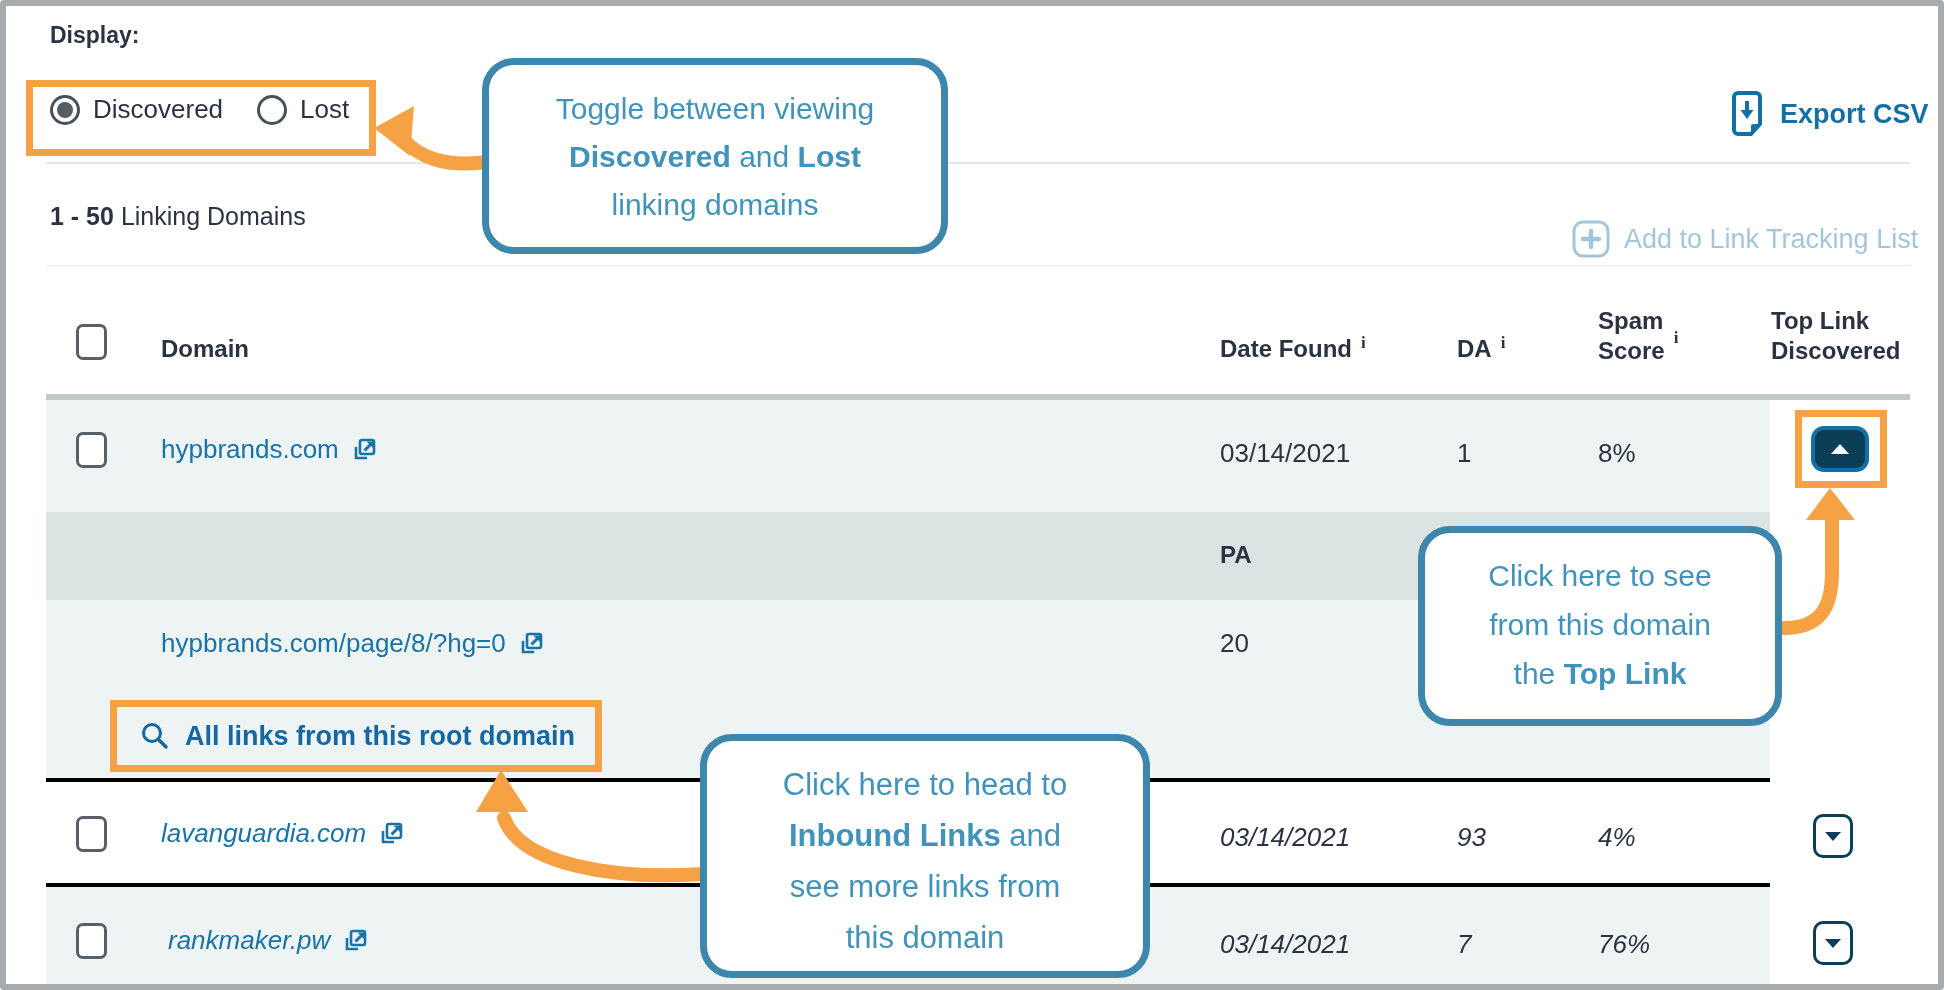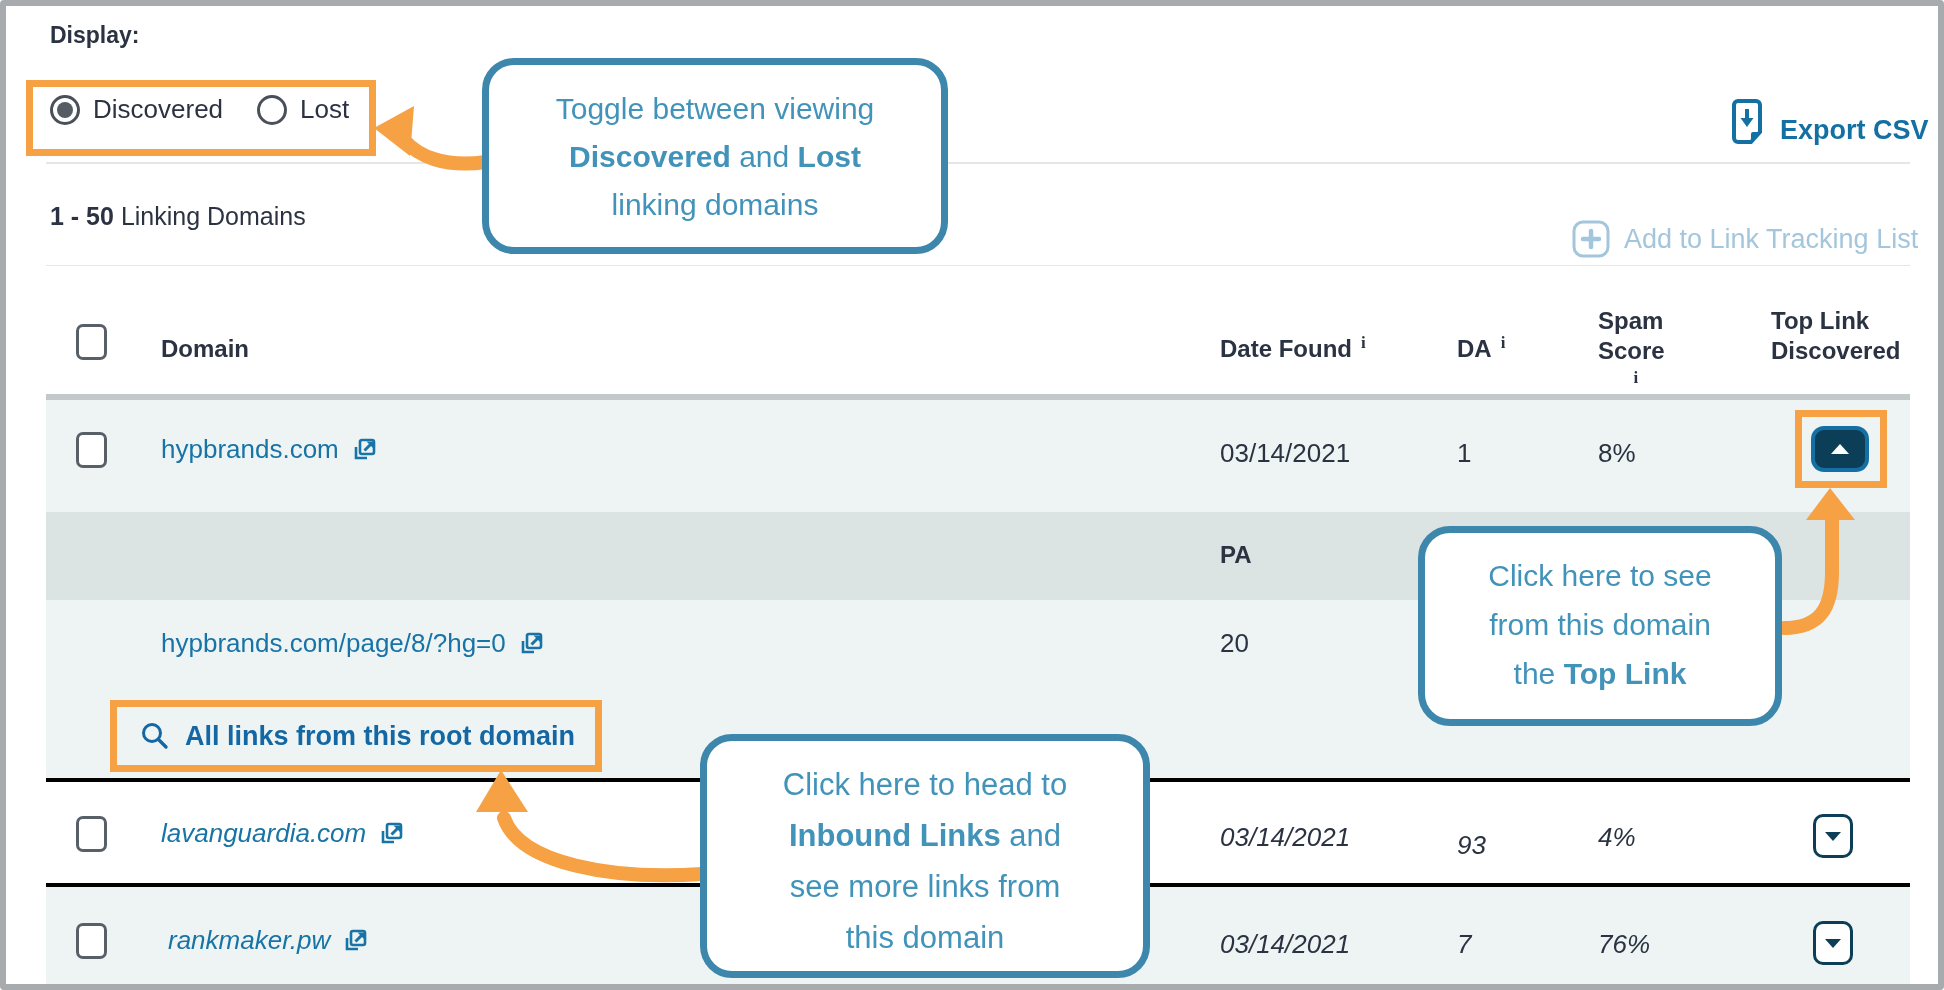--- a/index.html
+++ b/index.html
@@ -10,38 +10,38 @@
 
   
   .display-label { left:44px; top:16px; font-size:23px; font-weight:bold; color:#2B3342; }
   .radio-hlbox { left:20px; top:74px; width:350px; height:76px; border:7px solid #F6A144; background:transparent; }
   .radio-group { left:44px; top:88px; display:flex; align-items:center; gap:34px; }
   .radio-item { display:flex; align-items:center; gap:13px; cursor:pointer; }
   .radio-circle { width:30px; height:30px; border:3px solid #4A505A; border-radius:50%; background:#fff; position:relative; flex:0 0 auto; }
   .radio-circle.sel::after { content:""; position:absolute; inset:4px; border-radius:50%; background:#565C64; }
   .radio-label { font-size:26px; color:#2B3342; }
 
-  .export-btn { left:1722px; top:92px; display:flex; align-items:flex-end; gap:14px; cursor:pointer; }
+  .export-btn { left:1722px; top:84px; display:flex; align-items:center; gap:14px; cursor:pointer; }
   .export-label { font-size:27px; font-weight:bold; color:#1470A3; }
   .divider { height:2px; background:#E4E6E7; left:40px; width:1864px; }
   .count-line { left:44px; top:196px; font-size:25px; color:#2B3342; }
   .count-line b { font-weight:bold; }
   .add-tracking { left:1566px; top:190px; display:flex; align-items:center; gap:14px; cursor:pointer;margin-top:24px; }
   .add-label { font-size:27px; color:#A3C6DC; }
 
   
   .hdr { font-size:24px; font-weight:bold; color:#2B3342; line-height:30px; }
   .info-i { font-family:"Liberation Serif","DejaVu Serif",serif; font-weight:bold; font-size:17px; color:#2B3342; position:relative; top:-9px; margin-left:9px; cursor:pointer; }
   .checkbox { width:31px; height:36px; border:3px solid #595F66; border-radius:7px; background:#fff; cursor:pointer; }
   .cell { font-size:26px; color:#2B3342; }
   .dlink { font-size:26px; color:#1873A6; display:flex; align-items:center; gap:12px; cursor:pointer; }
 
   .group-border-top { left:40px; top:388px; width:1864px; height:6px; background:#C3C9CA; }
   .group-bar { left:40px; top:394px; width:12px; height:378px; background:#0A3B50; }
-  .row { left:40px; width:1864px; }
+  .row { left:40px; width:1724px; }
   .bg-teal { background:#EDF4F3; }
   .bg-gray { background:#DCE3E3; }
   .row-line { border-top:4px solid #000000;font-style:italic; }
 
   .allinks-hlbox { left:104px; top:694px; width:492px; height:72px; border:7px solid #F6A144; display:flex; align-items:center; padding-left:22px; gap:14px; cursor:pointer; }
   .allinks-label { font-size:27px; font-weight:bold; color:#1467A2; }
 
   .toggle-hlbox { left:1789px; top:404px; width:92px; height:78px; border:7px solid #F6A144; }
   .btn-expanded { left:1805px; top:420px; width:58px; height:46px; border-radius:13px; background:#1470A3; padding:4px; cursor:pointer; }
   .btn-expanded .inner { width:100%; height:100%; border-radius:9px; background:#0C3E57; display:flex; align-items:center; justify-content:center; }
@@ -110,21 +110,21 @@
   <div class="abs divider" style="top:259px; height:1px;"></div>
 
   <div class="abs checkbox" style="left:70px; top:318px;"></div>
   <div class="abs hdr" style="left:155px; top:328px;">Domain</div>
   <div class="abs" style="left:1214px; top:328px;">
     <span class="hdr">Date Found</span><span class="info-i">i</span>
   </div>
   <div class="abs" style="left:1451px; top:328px;">
     <span class="hdr">DA</span><span class="info-i">i</span>
   </div>
-  <div class="abs" style="left:1592px; top:300px; display:flex; align-items:center;flex-direction:column;">
+  <div class="abs" style="left:1592px; top:300px; display:flex; align-items:center;">
     <span class="hdr"><span>Spam</span><br><span>Score</span></span>
       <span class="info-i" style="top:2px">i</span>
   </div>
   <div class="abs hdr" style="left:1765px; top:300px;">
     <span>Top Link</span><br><span>Discovered</span>
   </div>
 
   <div class="abs group-border-top"></div>
   <div class="abs group-bar"></div>
 
@@ -182,21 +182,21 @@
     <div class="abs dlink" style="left:115px; top:36px;">
       <span>lavanguardia.com</span>
       <svg class="icn" width="27" height="27" viewBox="0 0 27 27">
         <path d="M5 11 v11 h11" fill="none" stroke="#1873A6" stroke-width="2.6"></path>
         <rect x="9" y="4" width="14" height="14" rx="2" fill="none" stroke="#1873A6" stroke-width="2.6"></rect>
         <path d="M13.5 14.5 l6-6" stroke="#1873A6" stroke-width="3"></path>
         <path d="M15.5 5.5 h6.5 v6.5 z" fill="#1873A6"></path>
       </svg>
     </div>
     <div class="abs cell" style="left:1174px; top:40px;">03/14/2021</div>
-    <div class="abs cell" style="left:1411px; top:40px;margin-top:8px;">93</div>
+    <div class="abs cell" style="left:1411px; top:40px;">93</div>
     <div class="abs cell" style="left:1552px; top:40px;">4%</div>
     <div class="abs btn-collapsed" style="left:1767px; top:32px;">
       <span class="caret-down"></span>
     </div>
   </div>
 
   <div class="abs row row-line bg-teal" style="top:877px; height:107px;">
     <div class="abs checkbox" style="left:30px; top:36px;"></div>
     <div class="abs dlink" style="left:122px; top:38px;">
       <span>rankmaker.pw</span>

